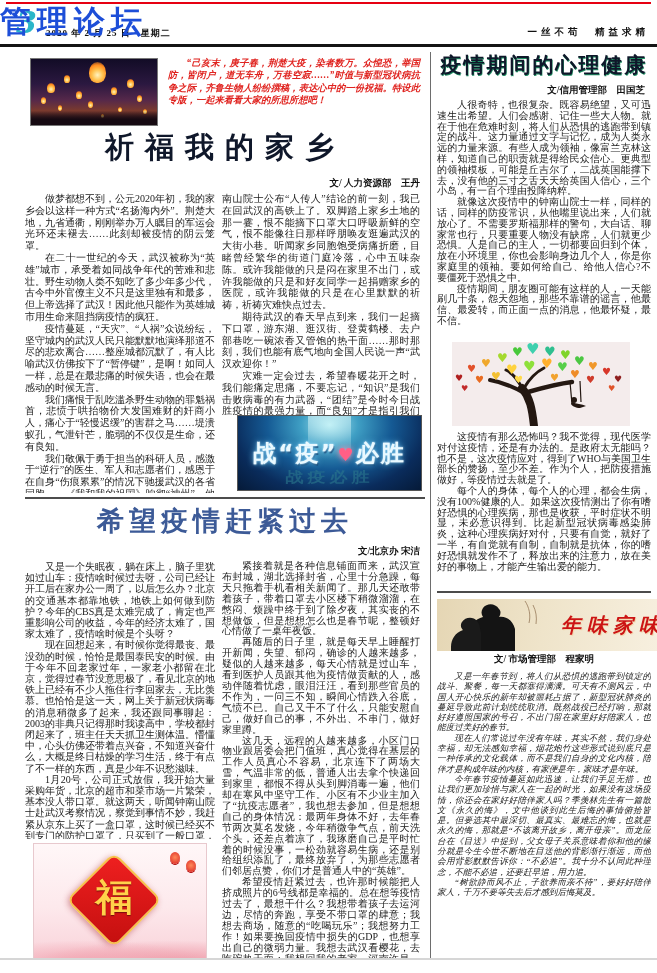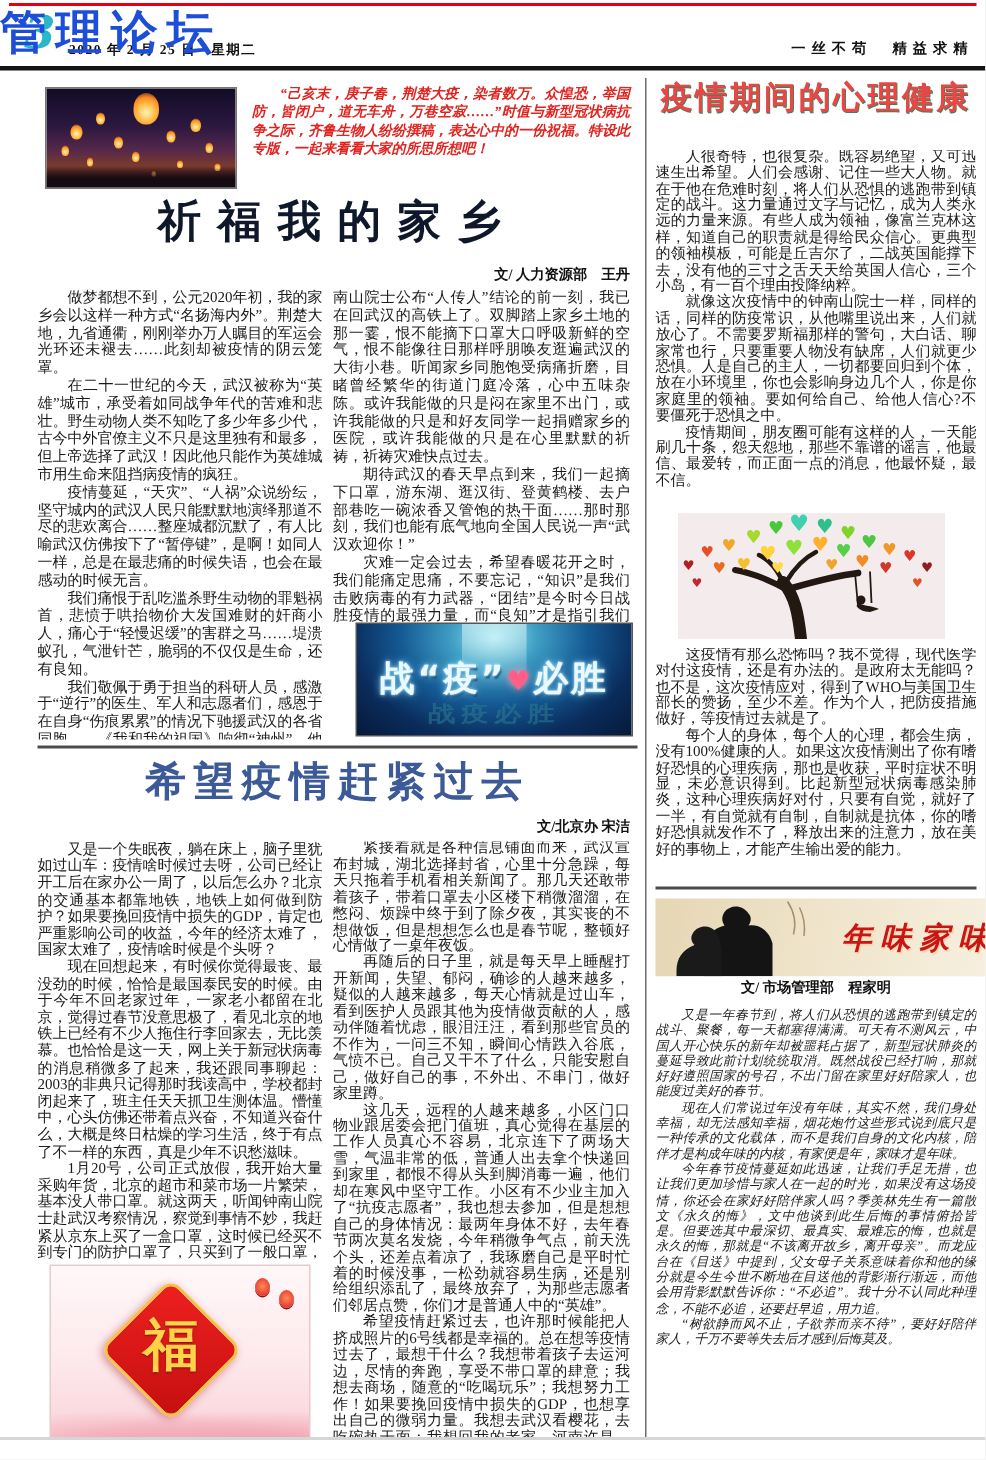--- a/index.html
+++ b/index.html
@@ -17,21 +17,21 @@
   .bodytext{font-size:10px;line-height:11.8px;text-align:justify;overflow:hidden;}
   .bodytext p{margin:0;text-indent:2em;}
   .bodytext p.noindent{text-indent:0;}
   .tight{font-size:10px;line-height:10.9px;}
   .mid{line-height:11.2px;}
   .kai{font-style:italic;font-size:8.6px;line-height:10.3px;}
   .byline{font-size:9.5px;font-weight:bold;text-align:right;color:#111;}
   
   .t-purple{font-family:"DejaVu Sans",sans-serif;font-weight:bold;font-size:29px;color:#0f172a;letter-spacing:11px;text-align:center;line-height:1;}
   .t-blue{font-weight:bold;font-size:27px;color:#3c5a97;letter-spacing:5px;text-align:center;line-height:1;}
-  .t-green{font-family:"DejaVu Sans",sans-serif;font-weight:bold;font-size:21px;color:#ef4444;letter-spacing:2px;text-align:center;line-height:1;text-shadow:0.5px 0.5px 0 #1f8f63;}
+  .t-green{font-family:"DejaVu Sans",sans-serif;font-weight:bold;font-size:21px;color:#0f172a;letter-spacing:2px;text-align:center;line-height:1;text-shadow:0.5px 0.5px 0 #1f8f63;}
   .quote{font-style:italic;font-weight:bold;font-size:9.3px;line-height:12.3px;color:#e02420;text-align:justify;text-indent:2em;}
   .vline{width:1px;background:#6d6d6d;}
   .hline{height:2px;background:#4c4c4c;}
   .hline-light{height:2px;background:#d6d6d6;}
   
   .photo{background:linear-gradient(180deg,#120c26 0%,#2b1840 38%,#55284a 62%,#7a3a2e 78%,#20101e 100%);overflow:hidden;border:1px solid #777;}
   .lt{position:absolute;border-radius:50% 50% 45% 45%;background:radial-gradient(circle at 50% 62%,#fff3c0 0%,#ffc24e 35%,#ff8a1e 65%,rgba(255,120,20,0) 100%);}
   .photo .shore{position:absolute;left:0;right:0;bottom:0;height:14px;background:linear-gradient(180deg,rgba(20,8,16,0) 0%,#160a12 60%);}
   
   .poster{background:radial-gradient(ellipse at 50% 12%,#a8e6ef 0%,#3f9fc4 22%,#155a94 48%,#0a2c5c 74%,#051a38 100%);overflow:hidden;border:1px solid #555;}
@@ -106,21 +106,21 @@
     <div class="slogan-main"><span>战“疫”</span><span class="hrt">♥</span><span>必胜</span></div>
     <div class="slogan-echo">战疫必胜</div>
   </div>
 
   <div class="abs hline" style="left:25px;top:497px;width:400px;"></div>
 
   <div class="abs t-blue" style="left:25px;top:508px;width:400px;">希望疫情赶紧过去</div>
   <div class="abs byline" style="left:225px;top:545px;width:195px;">文/北京办 宋洁</div>
 
   <div class="abs bodytext mid" style="left:25px;top:561px;width:190px;height:278px;">
-    <p>又是一个失眠夜，躺在床上，脑子里犹如过山车：疫情啥时候过去呀，公司已经让开工后在家办公一周了，以后怎么办？北京的交通基本都靠地铁，地铁上如何做到防护？如果要挽回疫情中损失的GDP，肯定也严重影响公司的收益，今年的经济太难了，国家太难了，疫情啥时候是个头呀？</p>
+    <p>又是一个失眠夜，躺在床上，脑子里犹如过山车：疫情啥时候过去呀，公司已经让开工后在家办公一周了，以后怎么办？北京的交通基本都靠地铁，地铁上如何做到防护？今年的CBS真是太难完成了，肯定也严重影响公司的收益，今年的经济太难了，国家太难了，疫情啥时候是个头呀？</p>
     <p>现在回想起来，有时候你觉得最丧、最没劲的时候，恰恰是最国泰民安的时候。由于今年不回老家过年，一家老小都留在北京，觉得过春节没意思极了，看见北京的地铁上已经有不少人拖住行李回家去，无比羡慕。也恰恰是这一天，网上关于新冠状病毒的消息稍微多了起来，我还跟同事聊起：2003的非典只记得那时我读高中，学校都封闭起来了，班主任天天抓卫生测体温。懵懂中，心头仿佛还带着点兴奋，不知道兴奋什么，大概是终日枯燥的学习生活，终于有点了不一样的东西，真是少年不识愁滋味。</p>
     <p>1月20号，公司正式放假，我开始大量采购年货，北京的超市和菜市场一片繁荣，基本没人带口罩。就这两天，听闻钟南山院士赴武汉考察情况，察觉到事情不妙，我赶紧从京东上买了一盒口罩，这时候已经买不到专门的防护口罩了，只买到了一般口罩，这也是我目前买到的最平价的口罩了。</p>
   </div>
 
   <div class="abs fubox" style="left:33px;top:843px;width:172px;height:114px;">
     <span class="fu-lant" style="right:26px;top:8px;"></span>
     <span class="fu-lant" style="right:10px;top:16px;"></span>
     <div class="fu-diamond"></div>
     <div class="fu-char">福</div>
     <div class="fu-wave"></div>
@@ -129,20 +129,21 @@
   <div class="abs bodytext tight" style="left:222px;top:561px;width:198px;height:397px;">
     <p>紧接着就是各种信息铺面而来，武汉宣布封城，湖北选择封省，心里十分急躁，每天只拖着手机看相关新闻了。那几天还敢带着孩子，带着口罩去小区楼下稍微溜溜，在憋闷、烦躁中终于到了除夕夜，其实丧的不想做饭，但是想想怎么也是春节呢，整顿好心情做了一桌年夜饭。</p>
     <p>再随后的日子里，就是每天早上睡醒打开新闻，失望、郁闷，确诊的人越来越多，疑似的人越来越多，每天心情就是过山车，看到医护人员跟其他为疫情做贡献的人，感动伴随着忧虑，眼泪汪汪，看到那些官员的不作为，一问三不知，瞬间心情跌入谷底，气愤不已。自己又干不了什么，只能安慰自己，做好自己的事，不外出、不串门，做好家里蹲。</p>
     <p>这几天，远程的人越来越多，小区门口物业跟居委会把门值班，真心觉得在基层的工作人员真心不容易，北京连下了两场大雪，气温非常的低，普通人出去拿个快递回到家里，都恨不得从头到脚消毒一遍，他们却在寒风中坚守工作。小区有不少业主加入了“抗疫志愿者”，我也想去参加，但是想想自己的身体情况：最两年身体不好，去年春节两次莫名发烧，今年稍微争气点，前天洗个头，还差点着凉了，我琢磨自己是平时忙着的时候没事，一松劲就容易生病，还是别给组织添乱了，最终放弃了，为那些志愿者们邻居点赞，你们才是普通人中的“英雄”。</p>
     <p>希望疫情赶紧过去，也许那时候能把人挤成照片的6号线都是幸福的。总在想等疫情过去了，最想干什么？我想带着孩子去运河边，尽情的奔跑，享受不带口罩的肆意；我想去商场，随意的“吃喝玩乐”；我想努力工作！如果要挽回疫情中损失的GDP，也想享出自己的微弱力量。我想去武汉看樱花，去吃碗热干面；我想回我的老家—河南许昌，喝一碗正宗的胡辣汤。祈祷拐点早日到来，疫情早日结束！</p>
   </div>
 
   <div class="abs vline" style="left:430px;top:52px;height:906px;"></div>
 
   <div class="abs t-green" style="left:437px;top:55px;width:214px;">疫情期间的心理健康</div>
+  <div class="abs byline" style="left:437px;top:84px;width:208px;">文/信用管理部　田国芝</div>
 
   <div class="abs bodytext" style="left:437px;top:100px;width:214px;height:238px;line-height:10.8px;">
     <p>人很奇特，也很复杂。既容易绝望，又可迅速生出希望。人们会感谢、记住一些大人物。就在于他在危难时刻，将人们从恐惧的逃跑带到镇定的战斗。这力量通过文字与记忆，成为人类永远的力量来源。有些人成为领袖，像富兰克林这样，知道自己的职责就是得给民众信心。更典型的领袖模板，可能是丘吉尔了，二战英国能撑下去，没有他的三寸之舌天天给英国人信心，三个小岛，有一百个理由投降纳粹。</p>
     <p>就像这次疫情中的钟南山院士一样，同样的话，同样的防疫常识，从他嘴里说出来，人们就放心了。不需要罗斯福那样的警句，大白话、聊家常也行，只要重要人物没有缺席，人们就更少恐惧。人是自己的主人，一切都要回归到个体，放在小环境里，你也会影响身边几个人，你是你家庭里的领袖。要如何给自己、给他人信心?不要僵死于恐惧之中。</p>
     <p>疫情期间，朋友圈可能有这样的人，一天能刷几十条，怨天怨地，那些不靠谱的谣言，他最信、最爱转，而正面一点的消息，他最怀疑，最不信。</p>
   </div>
 
   <div class="abs treebox" style="left:452px;top:342px;width:178px;height:84px;">
     <svg width="178" height="84" viewBox="0 0 178 84" style="position:absolute;left:0;top:0;">
       <path d="M82 84 C80 66 78 56 70 46" stroke="#241812" stroke-width="8" fill="none" stroke-linecap="round"></path>

